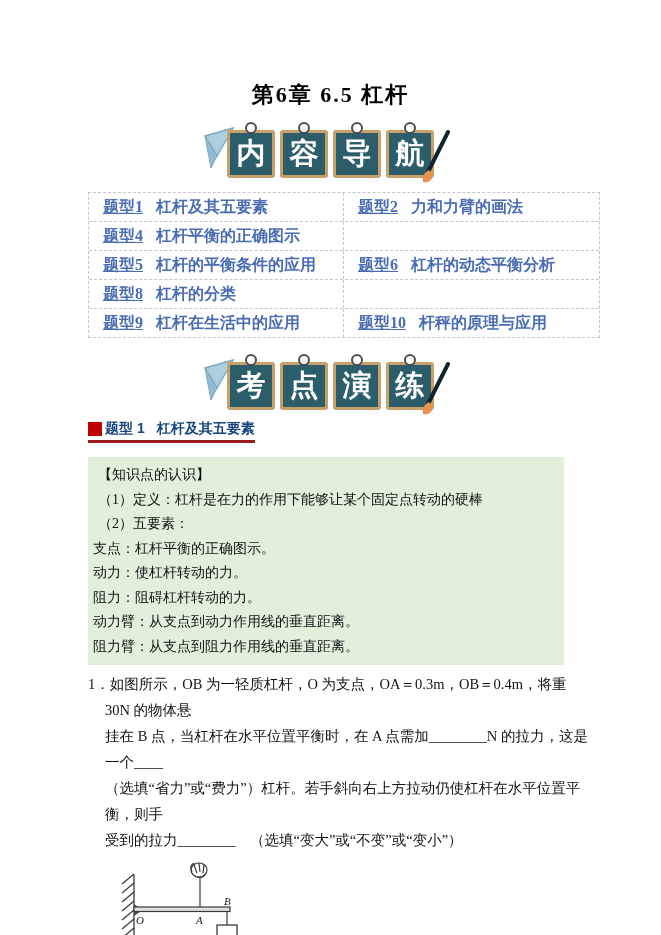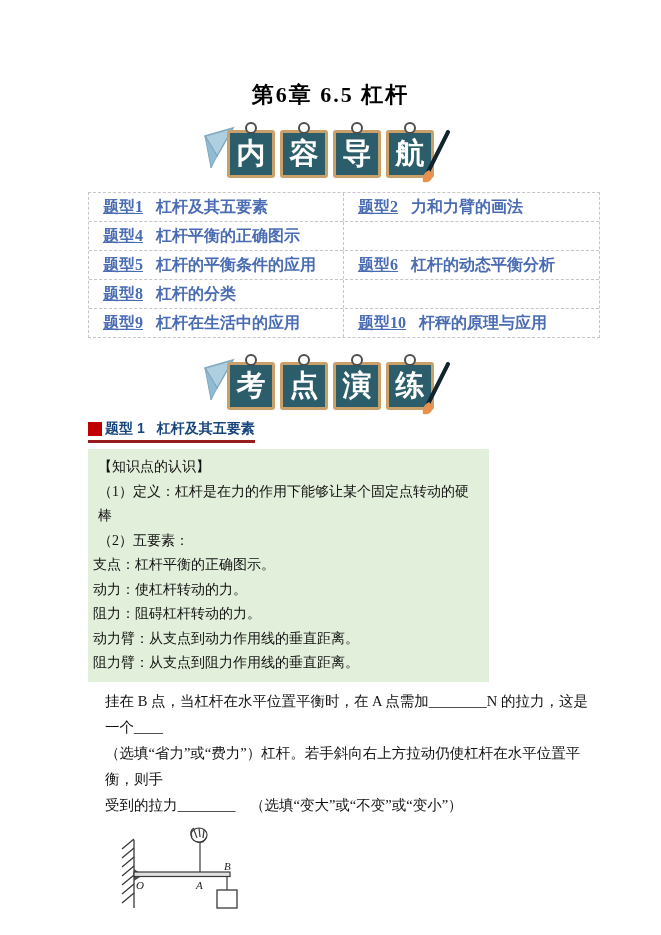--- a/index.html
+++ b/index.html
@@ -44,21 +44,21 @@
   .sec-inner {
     display:inline-flex; align-items:center; border-bottom:3px solid #9a1c1c; padding-bottom:2px;
   }
   .sec-square { width:14px; height:14px; background:#c00000; margin-right:3px; }
   .sec-label, .sec-title {
     color:#17457c; font-weight:bold; font-size:14px;
     font-family:"Liberation Sans","DejaVu Sans",sans-serif;
   }
   .sec-label { margin-right:12px; }
   
-  .kbox { width:401px; margin:6px 0 0 88px; background:#e2efda; padding:6px 0 6px 0; }
+  .kbox { width:476px; margin:14px 0 0 88px; background:#e2efda; padding:6px 0 6px 0; }
   .kbox p { margin:0; padding:0 8px 0 5px; font-size:14px; line-height:24.5px; color:#111; }
   .kbox p.indented { padding-left:10px; }
   
   .q1 { width:500px; margin:6px 0 0 88px; font-size:14.5px; line-height:26px; color:#111; }
   .q1 p { margin:0; padding-left:17px; }
   .q1 p.first { text-indent:-17px; }
   
   .fig { margin:6px 0 0 110px; }
 </style>
 </head>
@@ -159,20 +159,21 @@
   <p class="indented">（2）五要素：</p>
   <p>支点：杠杆平衡的正确图示。</p>
   <p>动力：使杠杆转动的力。</p>
   <p>阻力：阻碍杠杆转动的力。</p>
   <p>动力臂：从支点到动力作用线的垂直距离。</p>
   <p>阻力臂：从支点到阻力作用线的垂直距离。</p>
 </div>
 
 
 <div class="q1">
+  <p class="first">1．如图所示，OB 为一轻质杠杆，O 为支点，OA＝0.3m，OB＝0.4m，将重 30N 的物体悬</p>
   <p>挂在 B 点，当杠杆在水平位置平衡时，在 A 点需加________N 的拉力，这是一个____</p>
   <p>（选填“省力”或“费力”）杠杆。若手斜向右上方拉动仍使杠杆在水平位置平衡，则手</p>
   <p>受到的拉力________　（选填“变大”或“不变”或“变小”）</p>
 </div>
 
 
 <svg class="fig" width="175" height="95" viewBox="0 0 175 95">
 
   <g stroke="#3a3a3a" stroke-width="1.3">
     <line x1="24" y1="16" x2="24" y2="84"></line>

